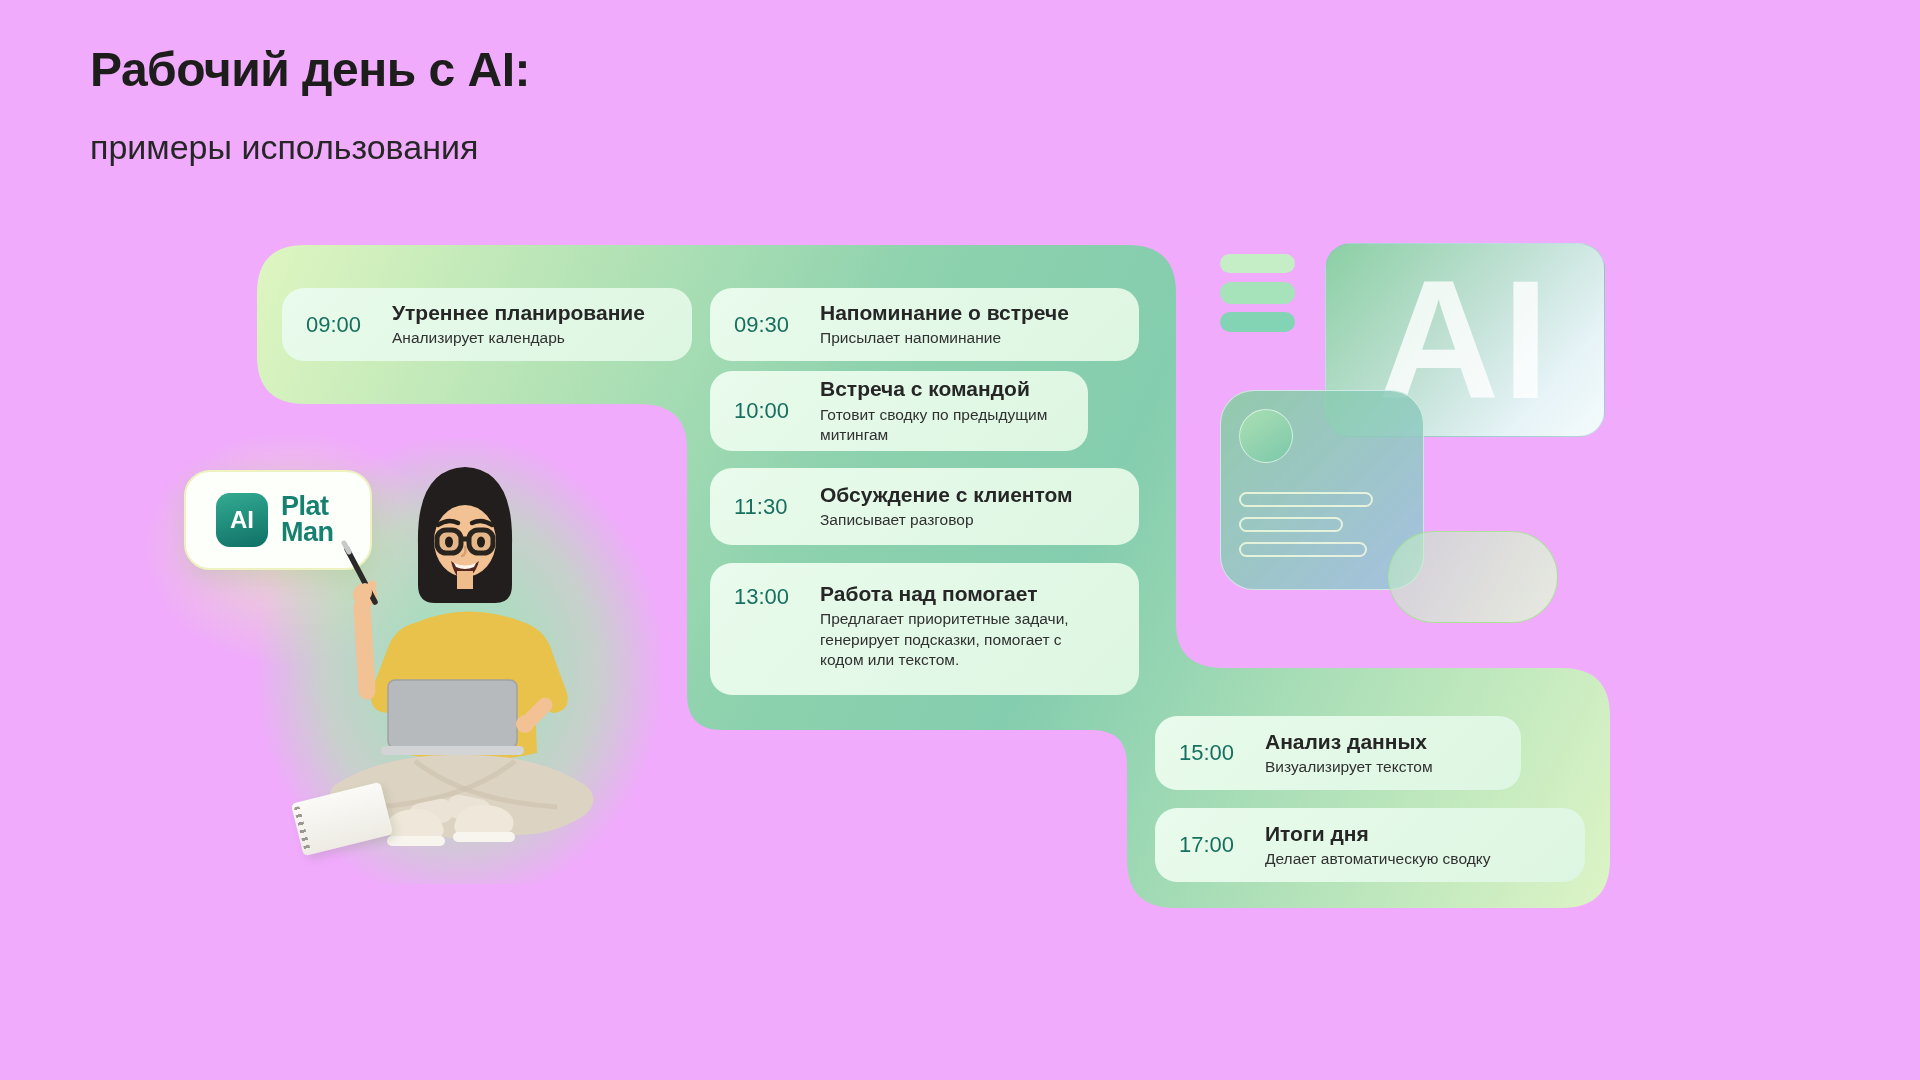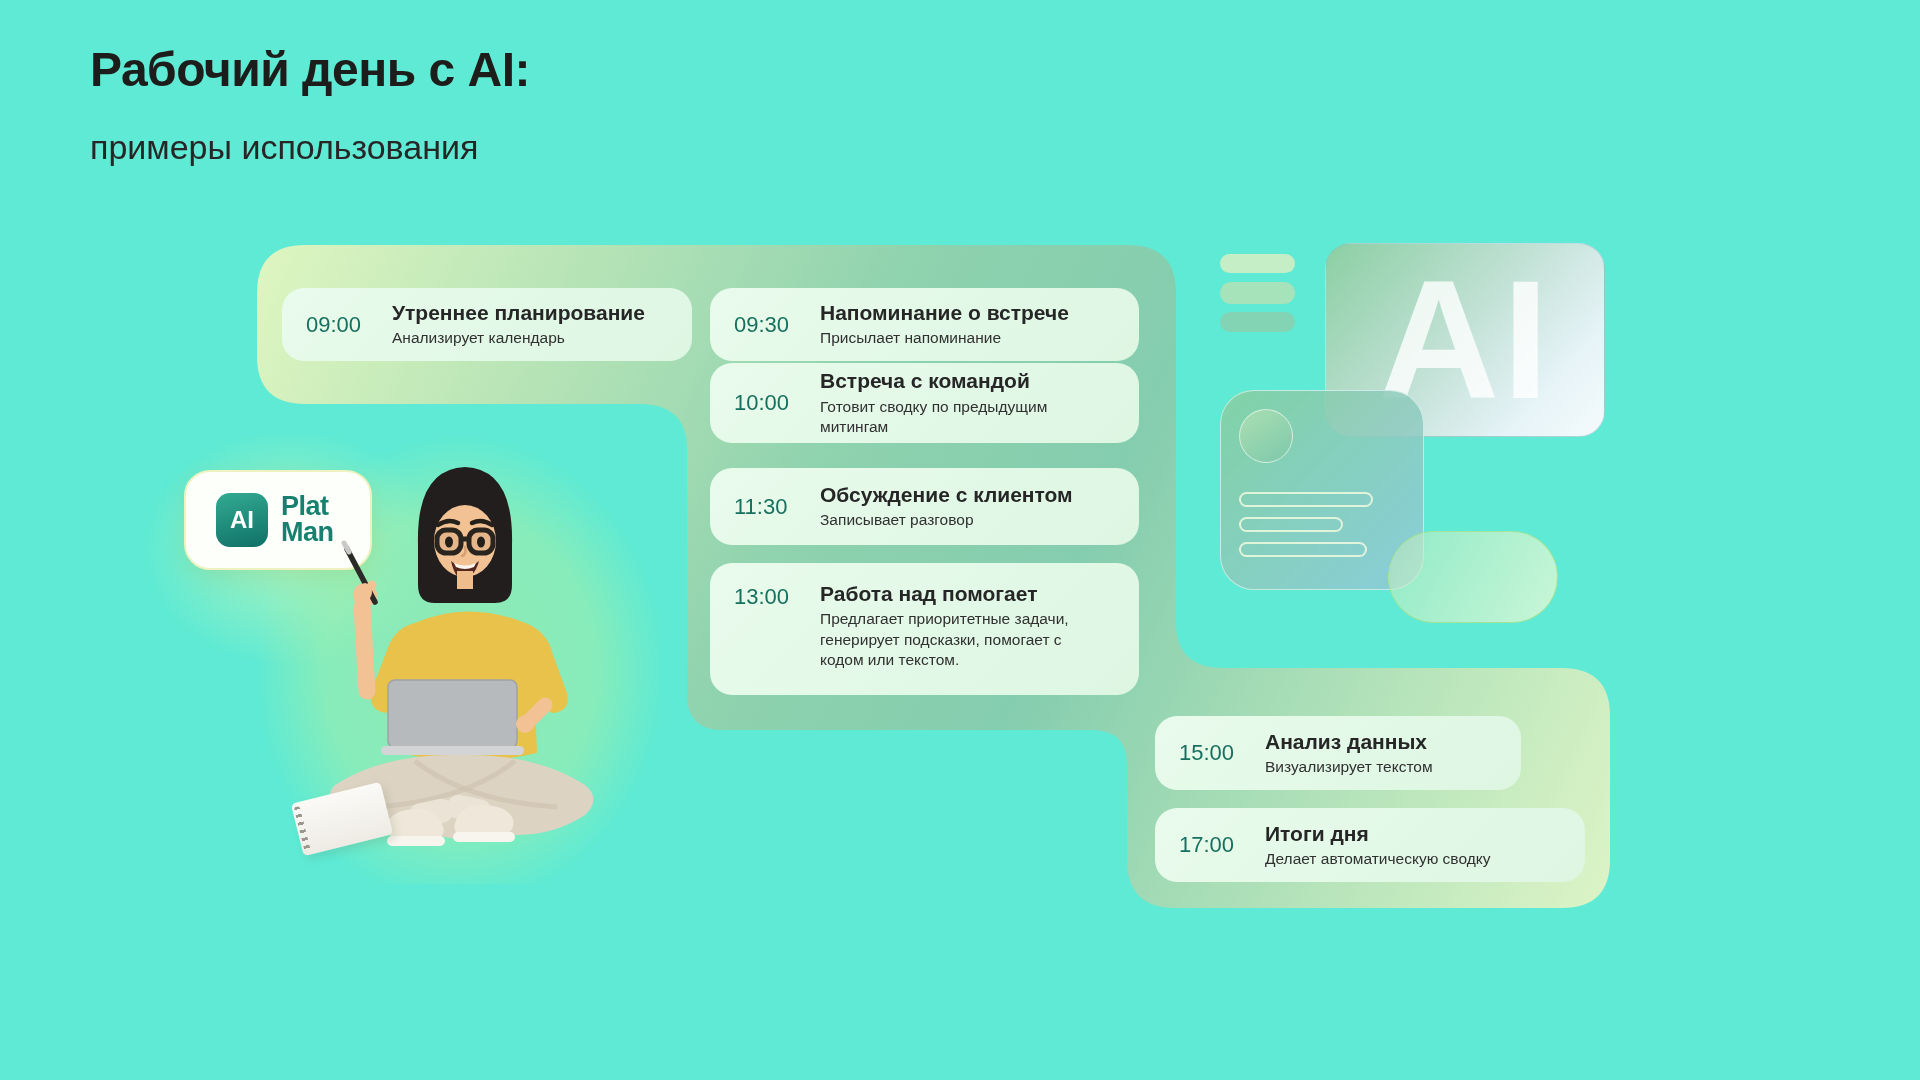--- a/index.html
+++ b/index.html
@@ -1,19 +1,19 @@
 <!DOCTYPE html>
 <html><head>
 <meta charset="utf-8">
 <style>
   html,body{margin:0;padding:0;background:#eaf7ec;}
   *{box-sizing:border-box;}
   #stage{
     position:relative;width:1920px;height:1080px;overflow:hidden;
-    background:#5eead4;
+    background:#f0abfc;
     font-family:"Liberation Sans","DejaVu Sans",sans-serif;
   }
   
   .title{
     position:absolute;left:90px;top:42px;
     font-size:48px;font-weight:800;letter-spacing:-0.5px;color:#1d1d1b;
   }
   .subtitle{
     position:absolute;left:90px;top:128px;
     font-size:34px;font-weight:400;color:#262626;
@@ -32,21 +32,21 @@
   .card .time{
     flex:none;width:64px;margin-right:22px;
     font-size:22px;font-weight:500;color:#17705f;
   }
   .card.tall .time{margin-top:3px;}
   .card .body{display:flex;flex-direction:column;max-width:290px;}
   .card .cardtitle{font-size:21px;font-weight:700;color:#262626;line-height:1.2;margin-bottom:3px;}
   .card .carddesc{font-size:15.5px;font-weight:400;color:#303030;line-height:1.32;}
   #card1{left:282px;top:288px;width:410px;height:73px;}
   #card2{left:710px;top:288px;width:429px;height:73px;}
-  #card3{left:710px;top:363px;width:429px;height:80px;}
+  #card3{left:710px;top:371px;width:378px;height:80px;}
   #card4{left:710px;top:468px;width:429px;height:77px;}
   #card5{left:710px;top:563px;width:429px;height:132px;}
   #card6{left:1155px;top:716px;width:366px;height:74px;}
   #card7{left:1155px;top:808px;width:430px;height:74px;}
   #card3 .carddesc{max-width:272px;}
   
   .bar{position:absolute;z-index:2;border-radius:12px;}
   #bar1{left:1220px;top:254px;width:75px;height:19px;background:#c6eec6;}
   #bar2{left:1220px;top:282px;width:75px;height:22px;background:#a6e2ba;}
   #bar3{left:1220px;top:312px;width:75px;height:20px;background:#83d4b5;}

